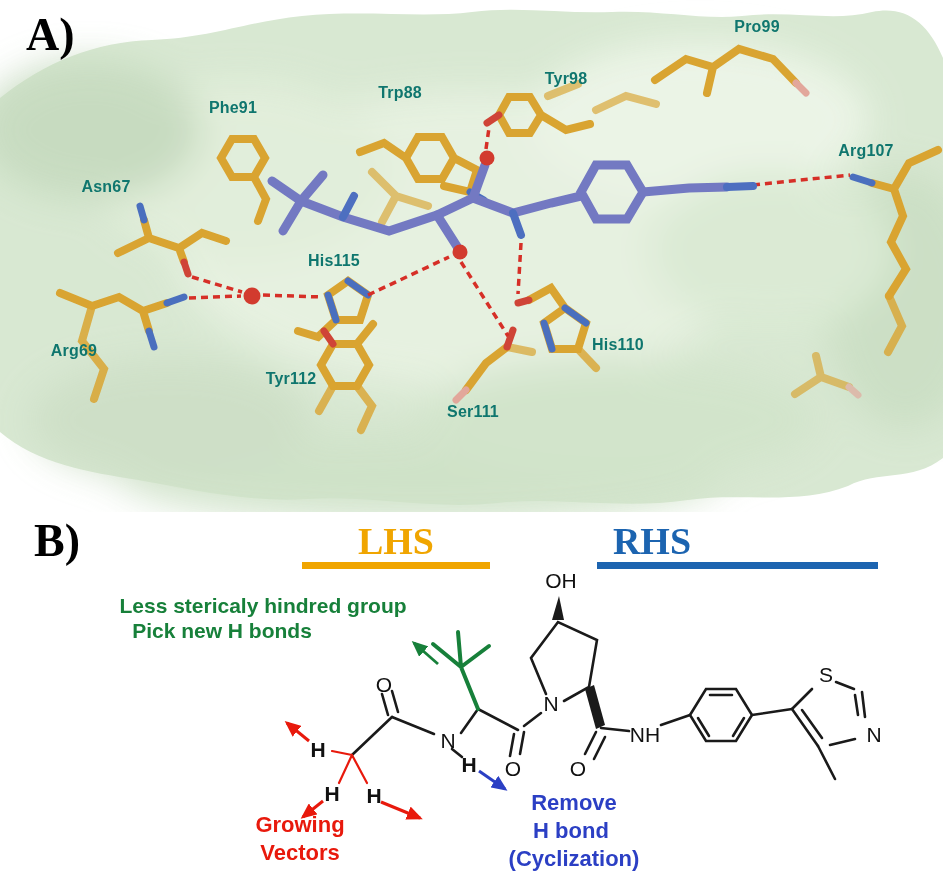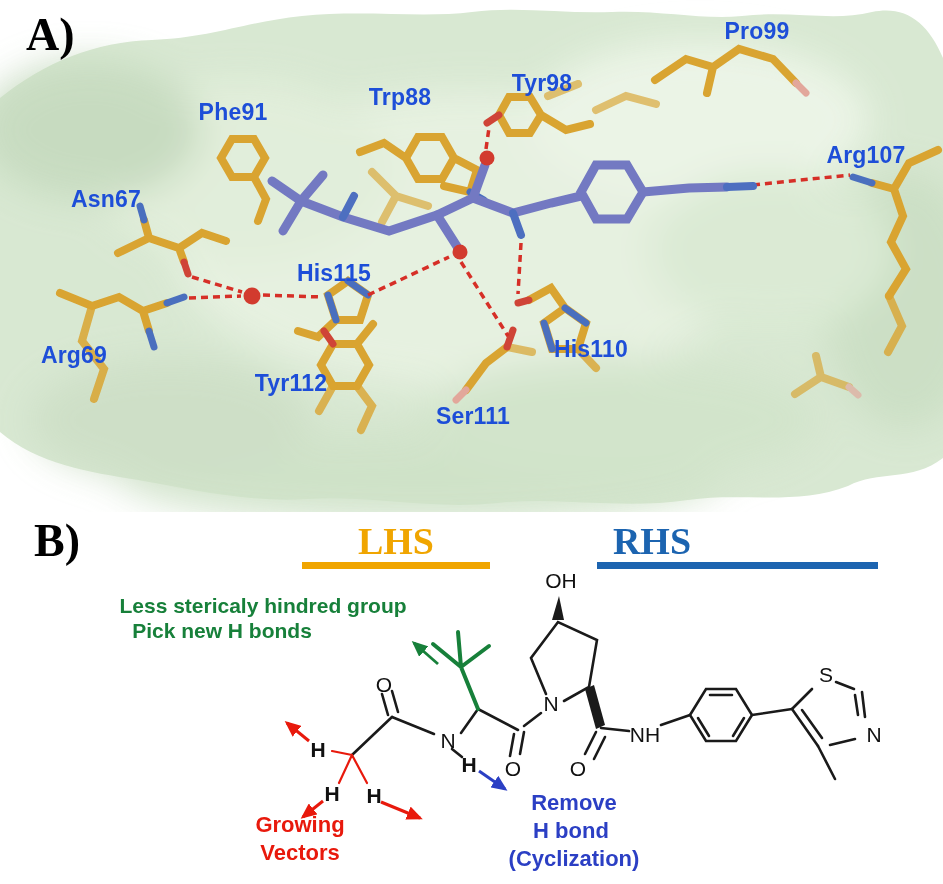--- a/index.html
+++ b/index.html
@@ -4,22 +4,22 @@
 <style>
   html,body{margin:0;padding:0;background:#fff;}
   .figure{position:relative;width:943px;height:884px;background:#fff;
           font-family:"Liberation Sans",sans-serif;overflow:hidden;}
   .panel{position:relative;width:943px;}
   .panel-a{height:512px;}
   .panel-b{height:372px;}
   .panel svg{position:absolute;left:0;top:0;display:block;}
   .plabel{position:absolute;font-family:"Liberation Serif",serif;font-weight:700;
           font-size:46px;color:#000;line-height:1;z-index:5;}
-  .rlabel{position:absolute;transform:translateX(-50%);font-weight:700;font-size:23px;
-          color:#1d4ed8;white-space:nowrap;z-index:4;letter-spacing:.2px;}
+  .rlabel{position:absolute;transform:translateX(-50%);font-weight:700;font-size:16px;
+          color:#0f766e;white-space:nowrap;z-index:4;letter-spacing:.2px;}
   
   .hdr{font-family:"Liberation Serif",serif;font-weight:700;font-size:38px;text-anchor:middle;}
   .atom{font-family:"Liberation Sans",sans-serif;font-size:21px;text-anchor:middle;
         dominant-baseline:central;fill:#111;}
   .note{font-family:"Liberation Sans",sans-serif;font-weight:700;font-size:21px;
         text-anchor:middle;dominant-baseline:central;}
   .note-lg{font-size:22px;}
   .bond{stroke:#1a1a1a;stroke-width:2.6;stroke-linecap:round;fill:none;}
   .gbond{stroke:#17803a;stroke-width:4;stroke-linecap:round;fill:none;}
   .stick{stroke:#d9a431;stroke-width:8;stroke-linecap:round;fill:none;}
@@ -140,30 +140,30 @@
         <path class="lig-blue" d="M513,213 L521,235 M343,217 L354,196 M727,187 L753,186"></path>
         <circle cx="487" cy="158" r="7.5" fill="#d23b2e"></circle>
         <circle cx="460" cy="252" r="7.5" fill="#d23b2e"></circle>
       </g>
 
       <circle cx="252" cy="296" r="8.5" fill="#d23b2e"></circle>
     </svg>
 
     <div class="plabel" style="left:26px;top:12px">A)</div>
     <div class="rlabel" style="left:757px;top:18px">Pro99</div>
-    <div class="rlabel" style="left:542px;top:70px">Tyr98</div>
+    <div class="rlabel" style="left:566px;top:70px">Tyr98</div>
     <div class="rlabel" style="left:400px;top:84px">Trp88</div>
     <div class="rlabel" style="left:233px;top:99px">Phe91</div>
-    <div class="rlabel" style="left:106px;top:186px">Asn67</div>
+    <div class="rlabel" style="left:106px;top:178px">Asn67</div>
     <div class="rlabel" style="left:866px;top:142px">Arg107</div>
-    <div class="rlabel" style="left:334px;top:260px">His115</div>
+    <div class="rlabel" style="left:334px;top:252px">His115</div>
     <div class="rlabel" style="left:74px;top:342px">Arg69</div>
     <div class="rlabel" style="left:291px;top:370px">Tyr112</div>
     <div class="rlabel" style="left:473px;top:403px">Ser111</div>
-    <div class="rlabel" style="left:591px;top:336px">His110</div>
+    <div class="rlabel" style="left:618px;top:336px">His110</div>
   </div>
 
   <div class="panel panel-b">
     <svg width="943" height="372" viewBox="0 0 943 372">
       <defs>
         <marker id="ar-red" markerUnits="userSpaceOnUse" markerWidth="16" markerHeight="14" refX="13" refY="7" orient="auto">
             <path d="M0,0 L16,7 L0,14 Z" fill="#e8190c"></path>
           </marker>
         <marker id="ar-green" markerUnits="userSpaceOnUse" markerWidth="16" markerHeight="14" refX="13" refY="7" orient="auto">
             <path d="M0,0 L16,7 L0,14 Z" fill="#17803a"></path>

